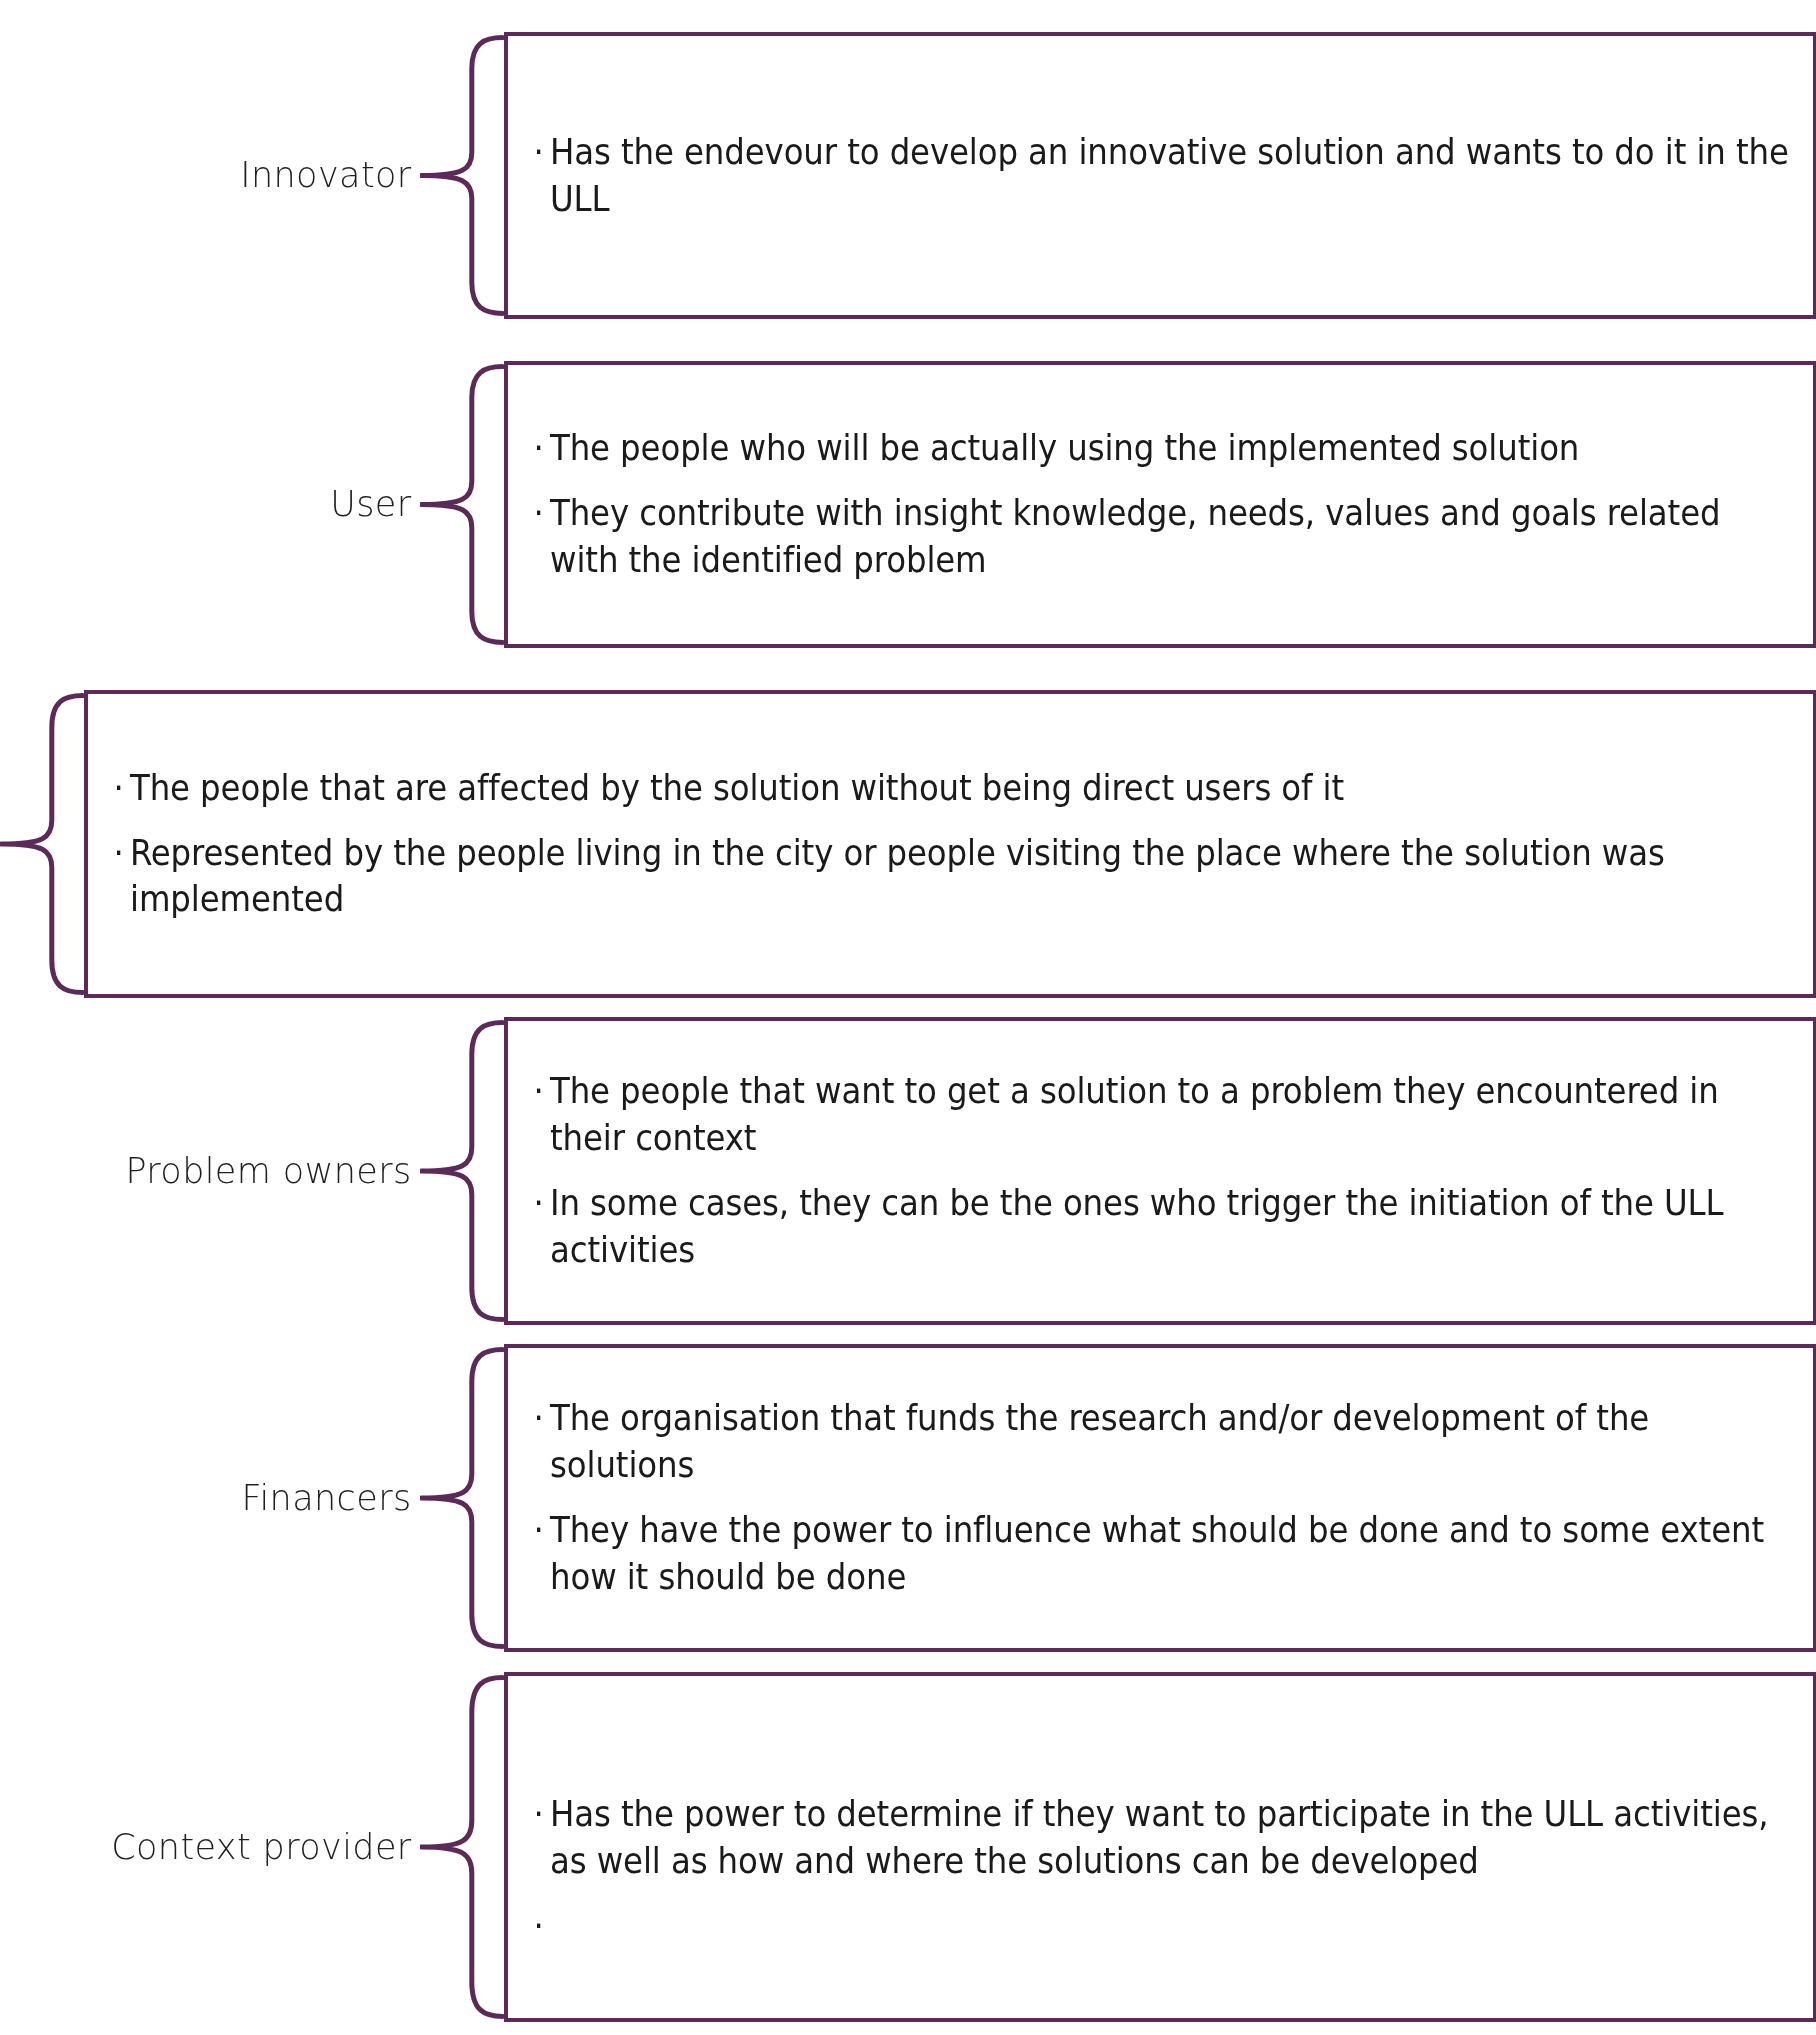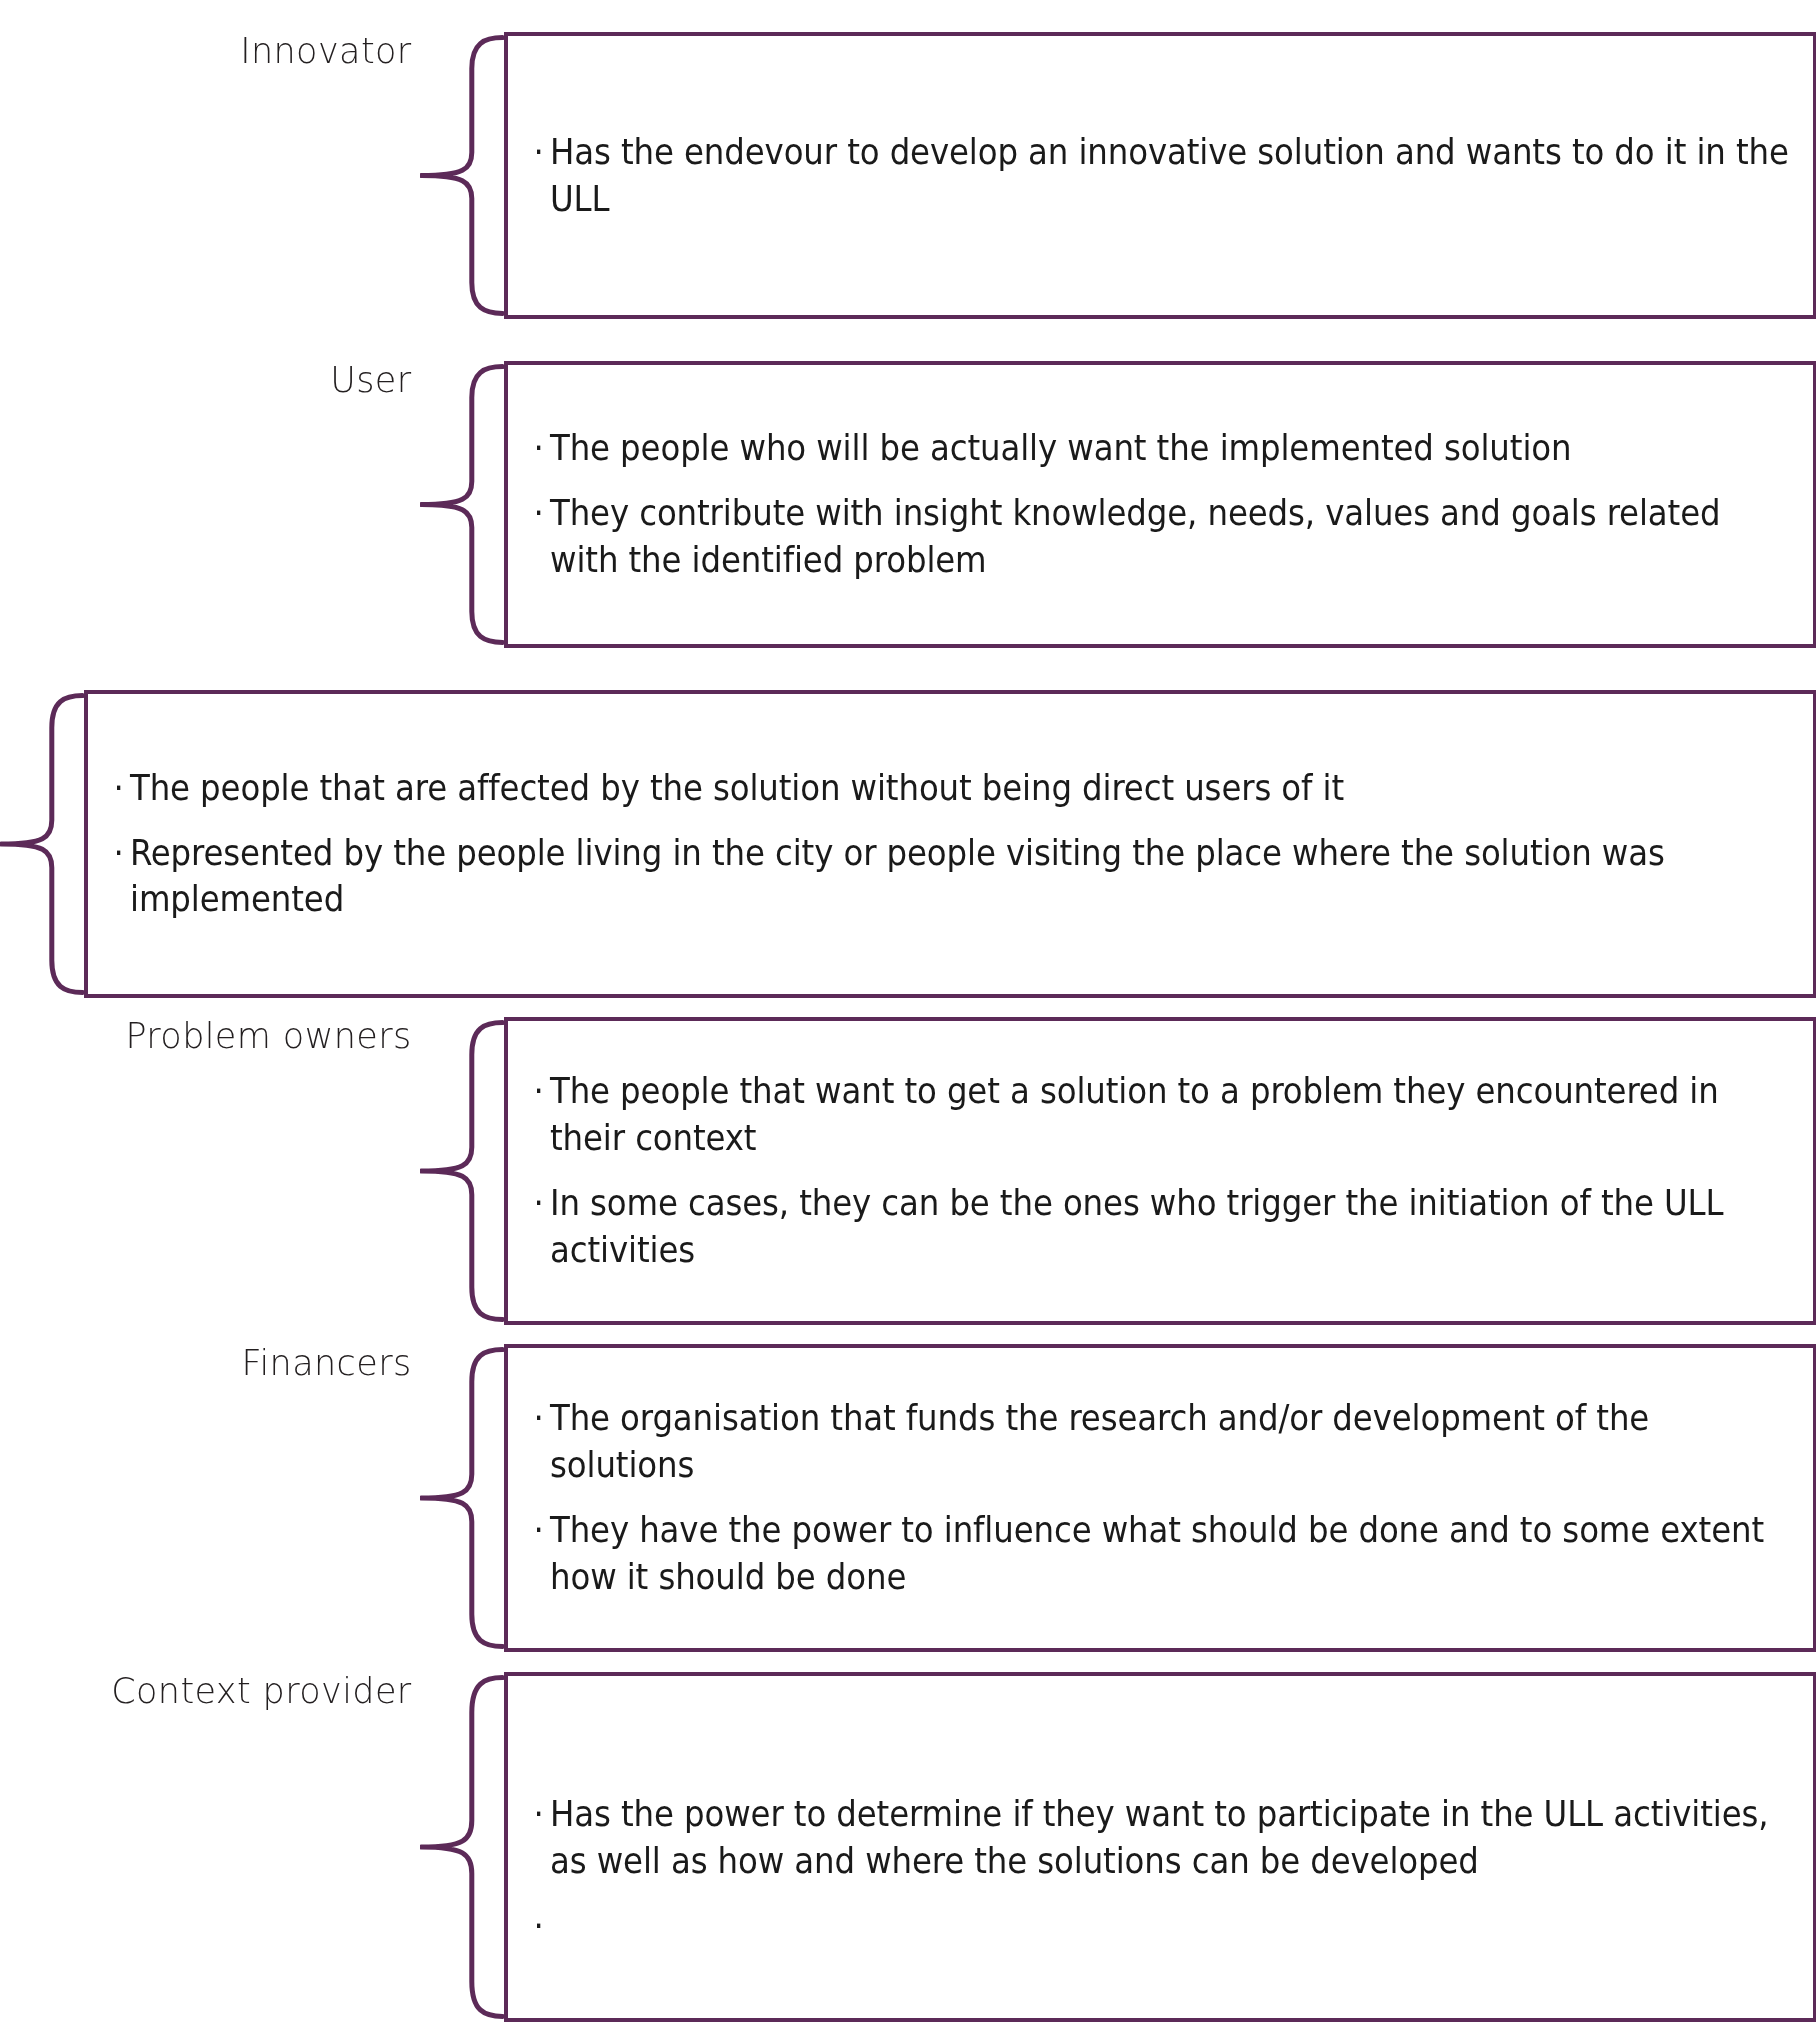--- a/index.html
+++ b/index.html
@@ -30,21 +30,21 @@
     flex-direction: row;
     align-items: stretch;
   }
 
   
   .label-cell {
     position: relative;
     width: 420px;
     flex: 0 0 420px;
     display: flex;
-    align-items: flex-start;
+    align-items: center;
     justify-content: flex-end;
   }
   .role-label {
     font-family: "DejaVu Sans", sans-serif;
     font-weight: 300;
     font-size: 35px;
     line-height: 1.1;
     color: #231f20;
     letter-spacing: 0.4px;
     white-space: nowrap;
@@ -153,21 +153,21 @@
     <div class="brace-cell">
       <svg viewBox="0 0 120 410" preserveAspectRatio="none" aria-hidden="true">
         <path class="brace-path" vector-effect="non-scaling-stroke" d="M 118 8 C 92 8 74 16 74 52 L 74 172 C 74 196 62 205 2 205 C 62 205 74 214 74 238 L 74 358 C 74 394 92 402 118 402"></path>
       </svg>
     </div>
     <div class="box-cell">
       <div class="desc-box">
         <ul class="bullet-list">
           <li class="bullet-item">
             <span class="dot">·</span>
-            <span>The people who will be actually want the implemented solution</span>
+            <span>The people who will be actually using the implemented solution</span>
           </li>
           <li class="bullet-item">
             <span class="dot">·</span>
             <span>They contribute with insight knowledge, needs, values and goals related with the identified problem</span>
           </li>
         </ul>
       </div>
     </div>
   </div>
 

